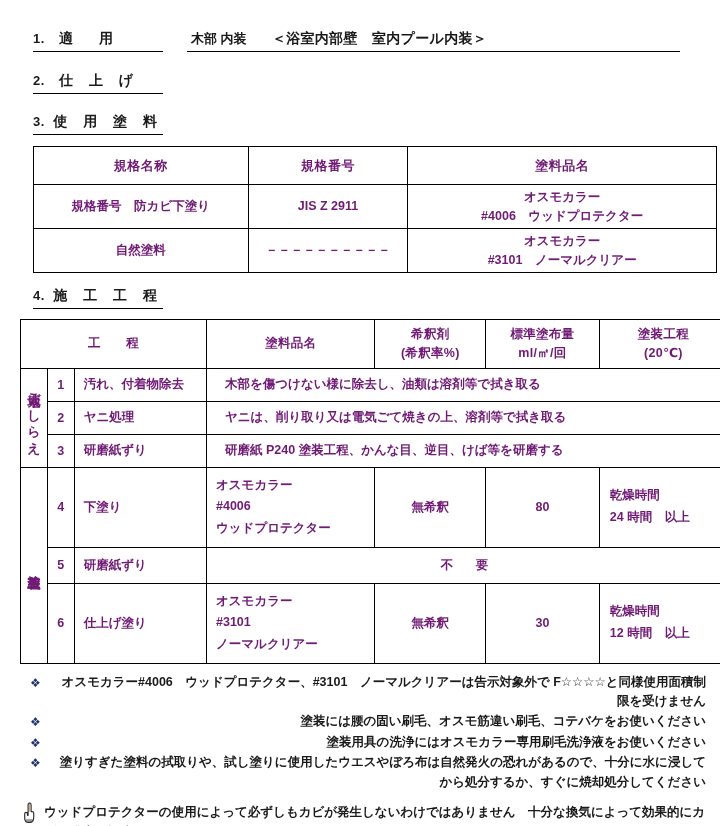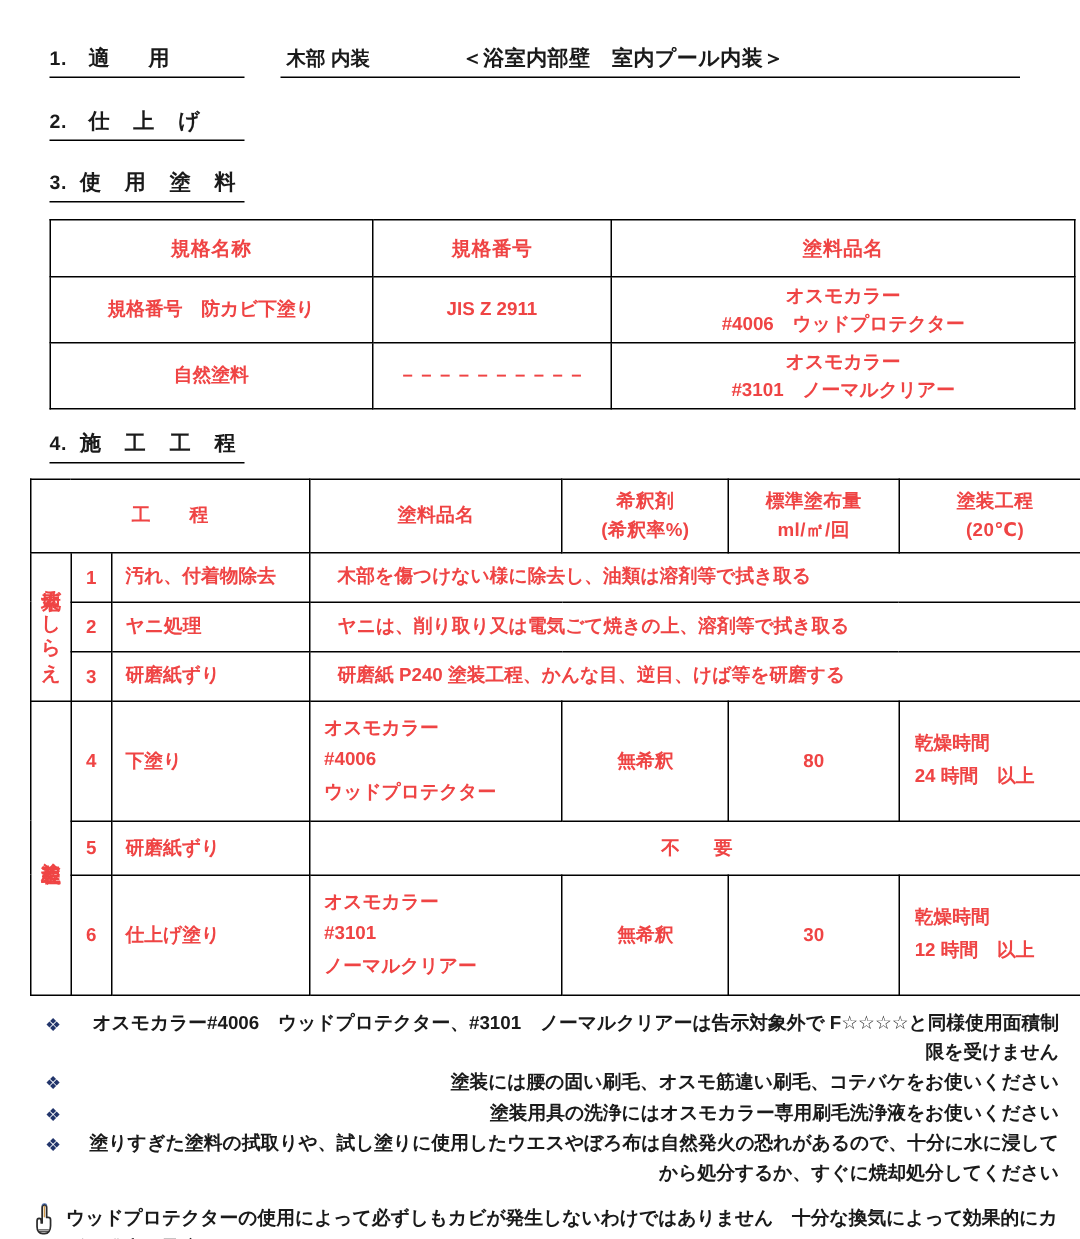--- a/index.html
+++ b/index.html
@@ -47,28 +47,28 @@
 
   .sec-value {
     flex: 1;
     font-size: 13px;
     font-weight: bold;
     padding-bottom: 3px;
     padding-left: 4px;
     border-bottom: 1px solid #000;
     white-space: nowrap;
   }
-  .sec-value .strong { font-size: 14px; font-weight: bold; letter-spacing: 0.3px; margin-left: 36px; }
+  .sec-value .strong { font-size: 14px; font-weight: bold; letter-spacing: 0.3px; }
 
   
   table {
     border-collapse: collapse;
     font-size: 12.5px;
     font-weight: bold;
-    color: #ef4444;
+    color: #701a75;
   }
   table td, table th {
     border: 1px solid #000;
     padding: 0;
     font-weight: bold;
     vertical-align: middle;
   }
 
   
   .mat-table { width: 684px; margin-left: 33px; }

